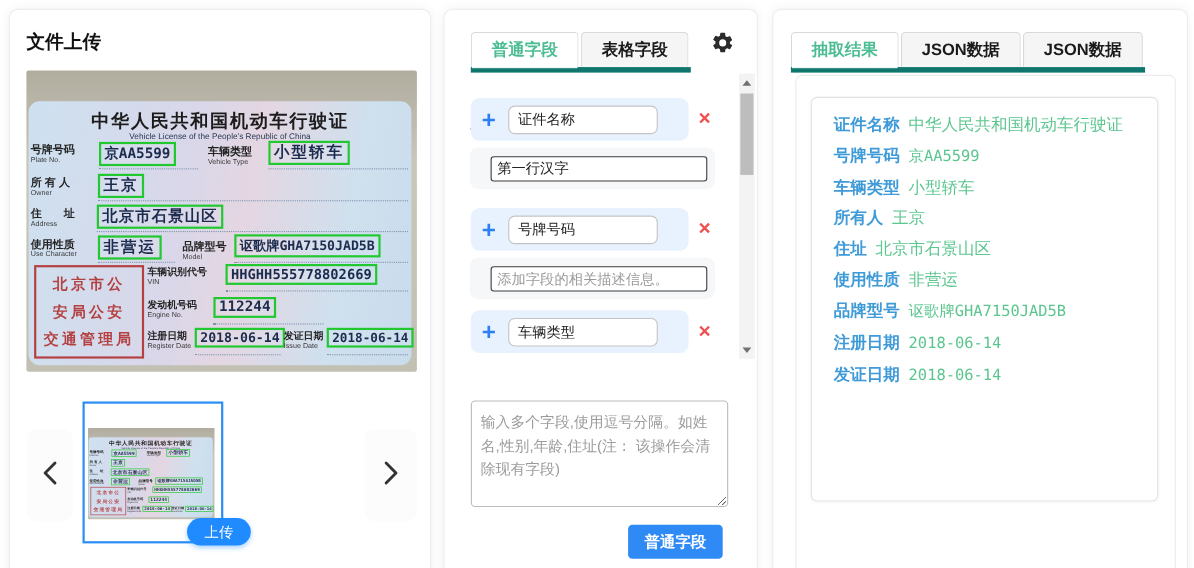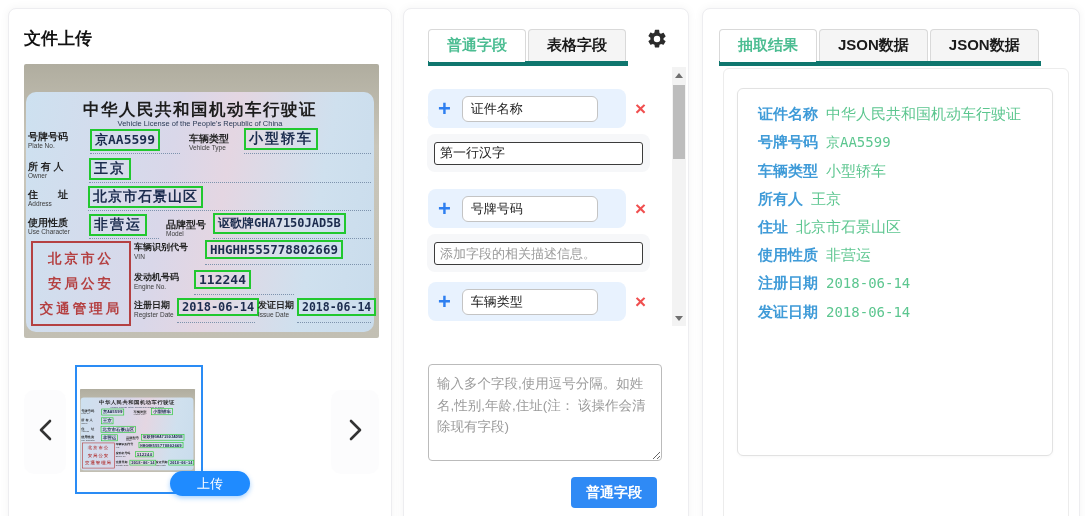--- a/index.html
+++ b/index.html
@@ -32,21 +32,21 @@
     color:#b23434;font-weight:bold;font-size:13.5px;letter-spacing:3px;text-align:center;
     line-height:25px;padding-top:3px;opacity:.92;}
   .dot-line{position:absolute;height:0;border-bottom:1px dotted #7d93ad;}
 
   
   .nav-btn{width:42px;height:84px;top:381px;background:#fcfcfd;border-radius:10px;
     display:flex;align-items:center;justify-content:center;cursor:pointer;}
   .thumb-box{left:66px;top:356px;width:124px;height:125px;border:2px solid #2a8cf5;background:#fff;}
   .thumb-scale{position:absolute;left:3px;top:22px;width:355px;height:274px;
     transform:scale(0.324,0.303);transform-origin:0 0;}
-  .upload-pill{left:161px;top:462px;width:80px;height:25px;background:#1f8bff;color:#fff;
+  .upload-pill{left:161px;top:462px;width:58px;height:25px;background:#1f8bff;color:#fff;
     border-radius:13px;font-size:13px;display:flex;align-items:center;justify-content:center;
     box-shadow:0 2px 5px rgba(31,139,255,.4);cursor:pointer;}
 
   
   .tabs{position:absolute;display:inline-flex;border-bottom:5px solid #0f766e;}
   .tab{padding:6px 18px;border:1px solid #d9d9d9;border-bottom:none;background:#f5f5f5;
     font-size:15px;font-weight:bold;color:#1a1a1a;border-radius:4px 4px 0 0;margin-right:2px;
     cursor:pointer;white-space:nowrap;}
   .tab.active{background:#fff;color:#4cbd92;position:relative;}
   .tab.active::after{content:"";position:absolute;left:0;right:0;bottom:-1px;height:1px;background:#fff;}
@@ -57,21 +57,21 @@
   .row-wrap{position:absolute;left:24px;width:222px;height:39px;display:flex;align-items:center;}
   .row-blue{width:198px;height:39px;background:#e8f2fe;border-radius:8px;display:flex;
     align-items:center;padding:0 10px;box-sizing:border-box;gap:11px;}
   .plus{color:#2e7ff0;font-size:22px;font-weight:bold;line-height:1;cursor:pointer;}
   .f-input{width:118px;height:24px;border:1px solid #c4c4c4;border-radius:6px;padding:0 8px;
     font-size:13px;color:#222;font-family:inherit;outline:none;}
   .del{margin-left:9px;color:#f04f4f;font-size:19px;font-weight:bold;line-height:1;cursor:pointer;}
   .desc-card{position:absolute;left:23px;width:223px;height:38px;background:#f6f7f9;border-radius:8px;
     display:flex;align-items:center;padding:0 7px;box-sizing:border-box;}
   .d-input{width:100%;height:21px;border:1px solid #3c3c3c;border-radius:3px;padding:0 5px;
-    font-size:13px;color:#222;font-family:inherit;outline:none;background:#fff;}
+    font-size:13px;color:#222;font-family:inherit;outline:none;background:#fff;margin-left:12px;}
   .d-input::placeholder{color:#9a9a9a;}
   .sbar{left:268px;top:58px;width:14px;height:259px;background:#f3f3f3;}
   .sbar .arr{position:absolute;left:0;width:14px;height:16px;background:#f3f3f3;display:flex;
     align-items:center;justify-content:center;cursor:pointer;}
   .tri-up{width:0;height:0;border-left:4px solid transparent;border-right:4px solid transparent;
     border-bottom:5px solid #707070;}
   .tri-dn{width:0;height:0;border-left:4px solid transparent;border-right:4px solid transparent;
     border-top:5px solid #707070;}
   .sthumb{position:absolute;left:1px;top:18px;width:12px;height:74px;background:#bdbdbd;cursor:pointer;}
   .auto-ta{left:24px;top:355px;width:234px;height:97px;border:1px solid #bbb;border-radius:4px;
@@ -326,16 +326,17 @@
 
   <div class="abs outer-box"></div>
 
   <div class="abs result-card">
     <div class="kv"><span class="k">证件名称</span><span class="v">中华人民共和国机动车行驶证</span></div>
     <div class="kv"><span class="k">号牌号码</span><span class="v mono">京AA5599</span></div>
     <div class="kv"><span class="k">车辆类型</span><span class="v">小型轿车</span></div>
     <div class="kv"><span class="k">所有人</span><span class="v">王京</span></div>
     <div class="kv"><span class="k">住址</span><span class="v">北京市石景山区</span></div>
     <div class="kv"><span class="k">使用性质</span><span class="v">非营运</span></div>
+    <div class="kv"><span class="k">品牌型号</span><span class="v mono">讴歌牌GHA7150JAD5B</span></div>
     <div class="kv"><span class="k">注册日期</span><span class="v mono">2018-06-14</span></div>
     <div class="kv"><span class="k">发证日期</span><span class="v mono">2018-06-14</span></div>
   </div>
 </div>
 
 </body></html>

